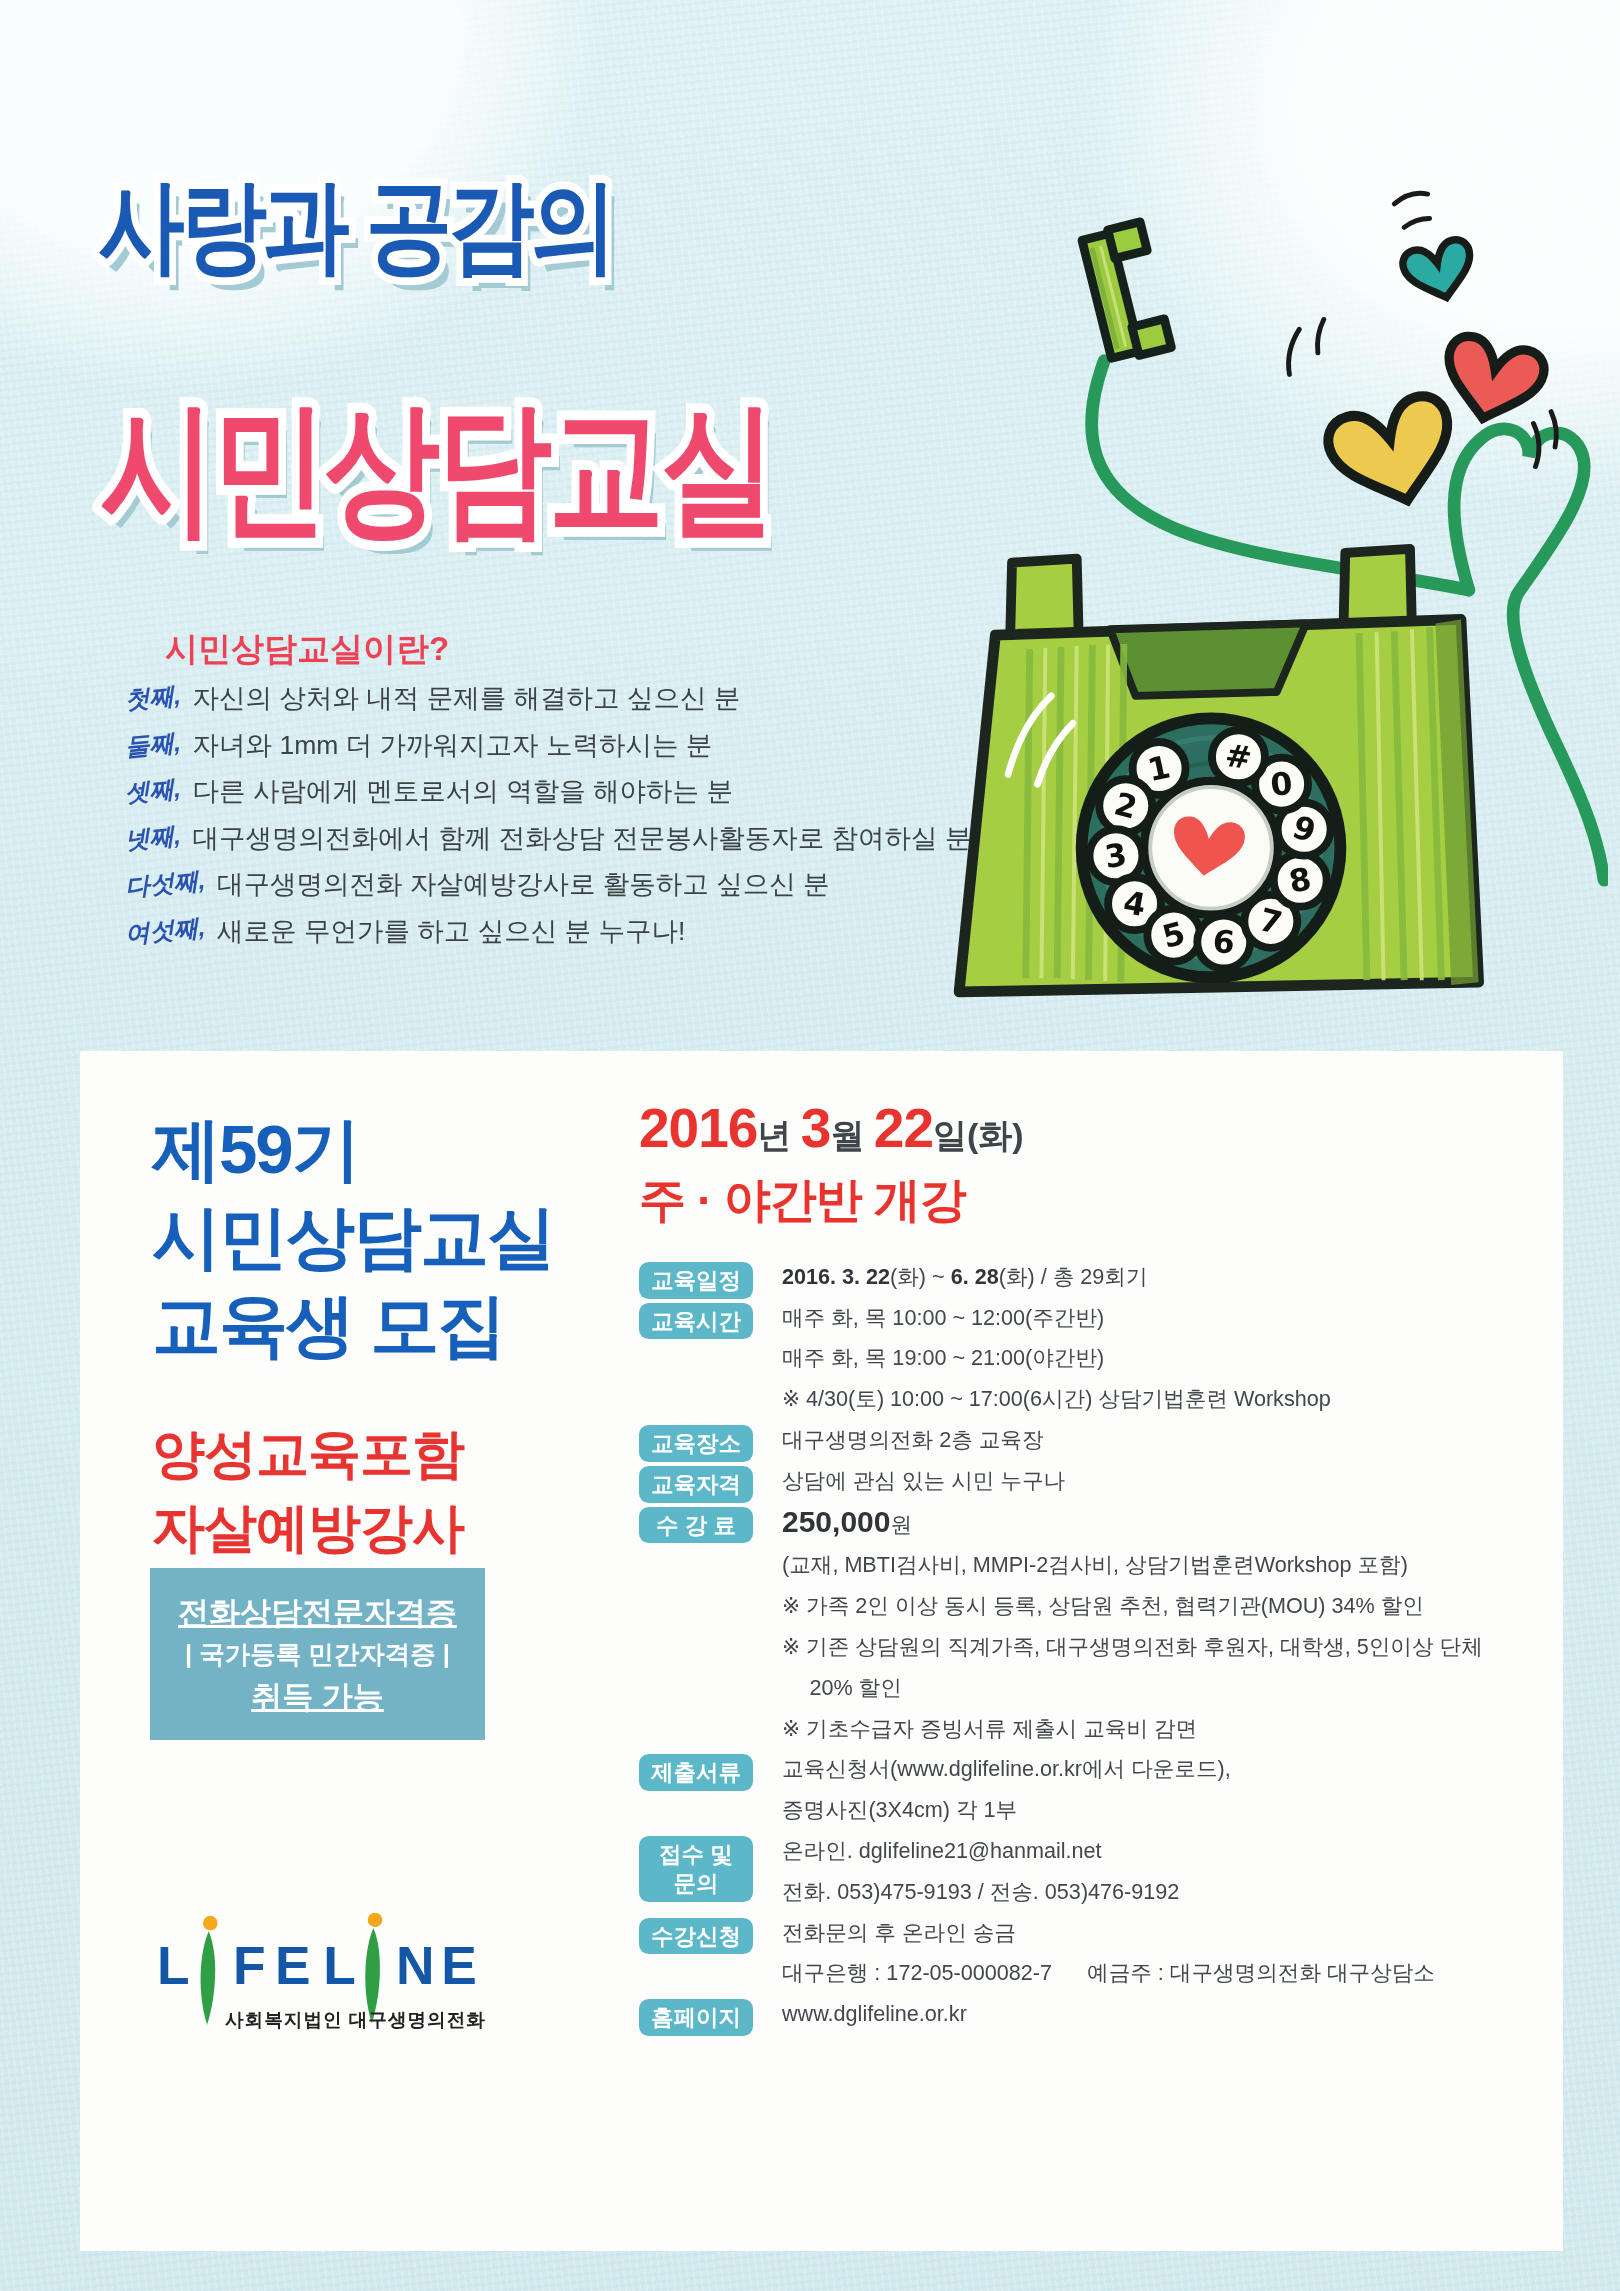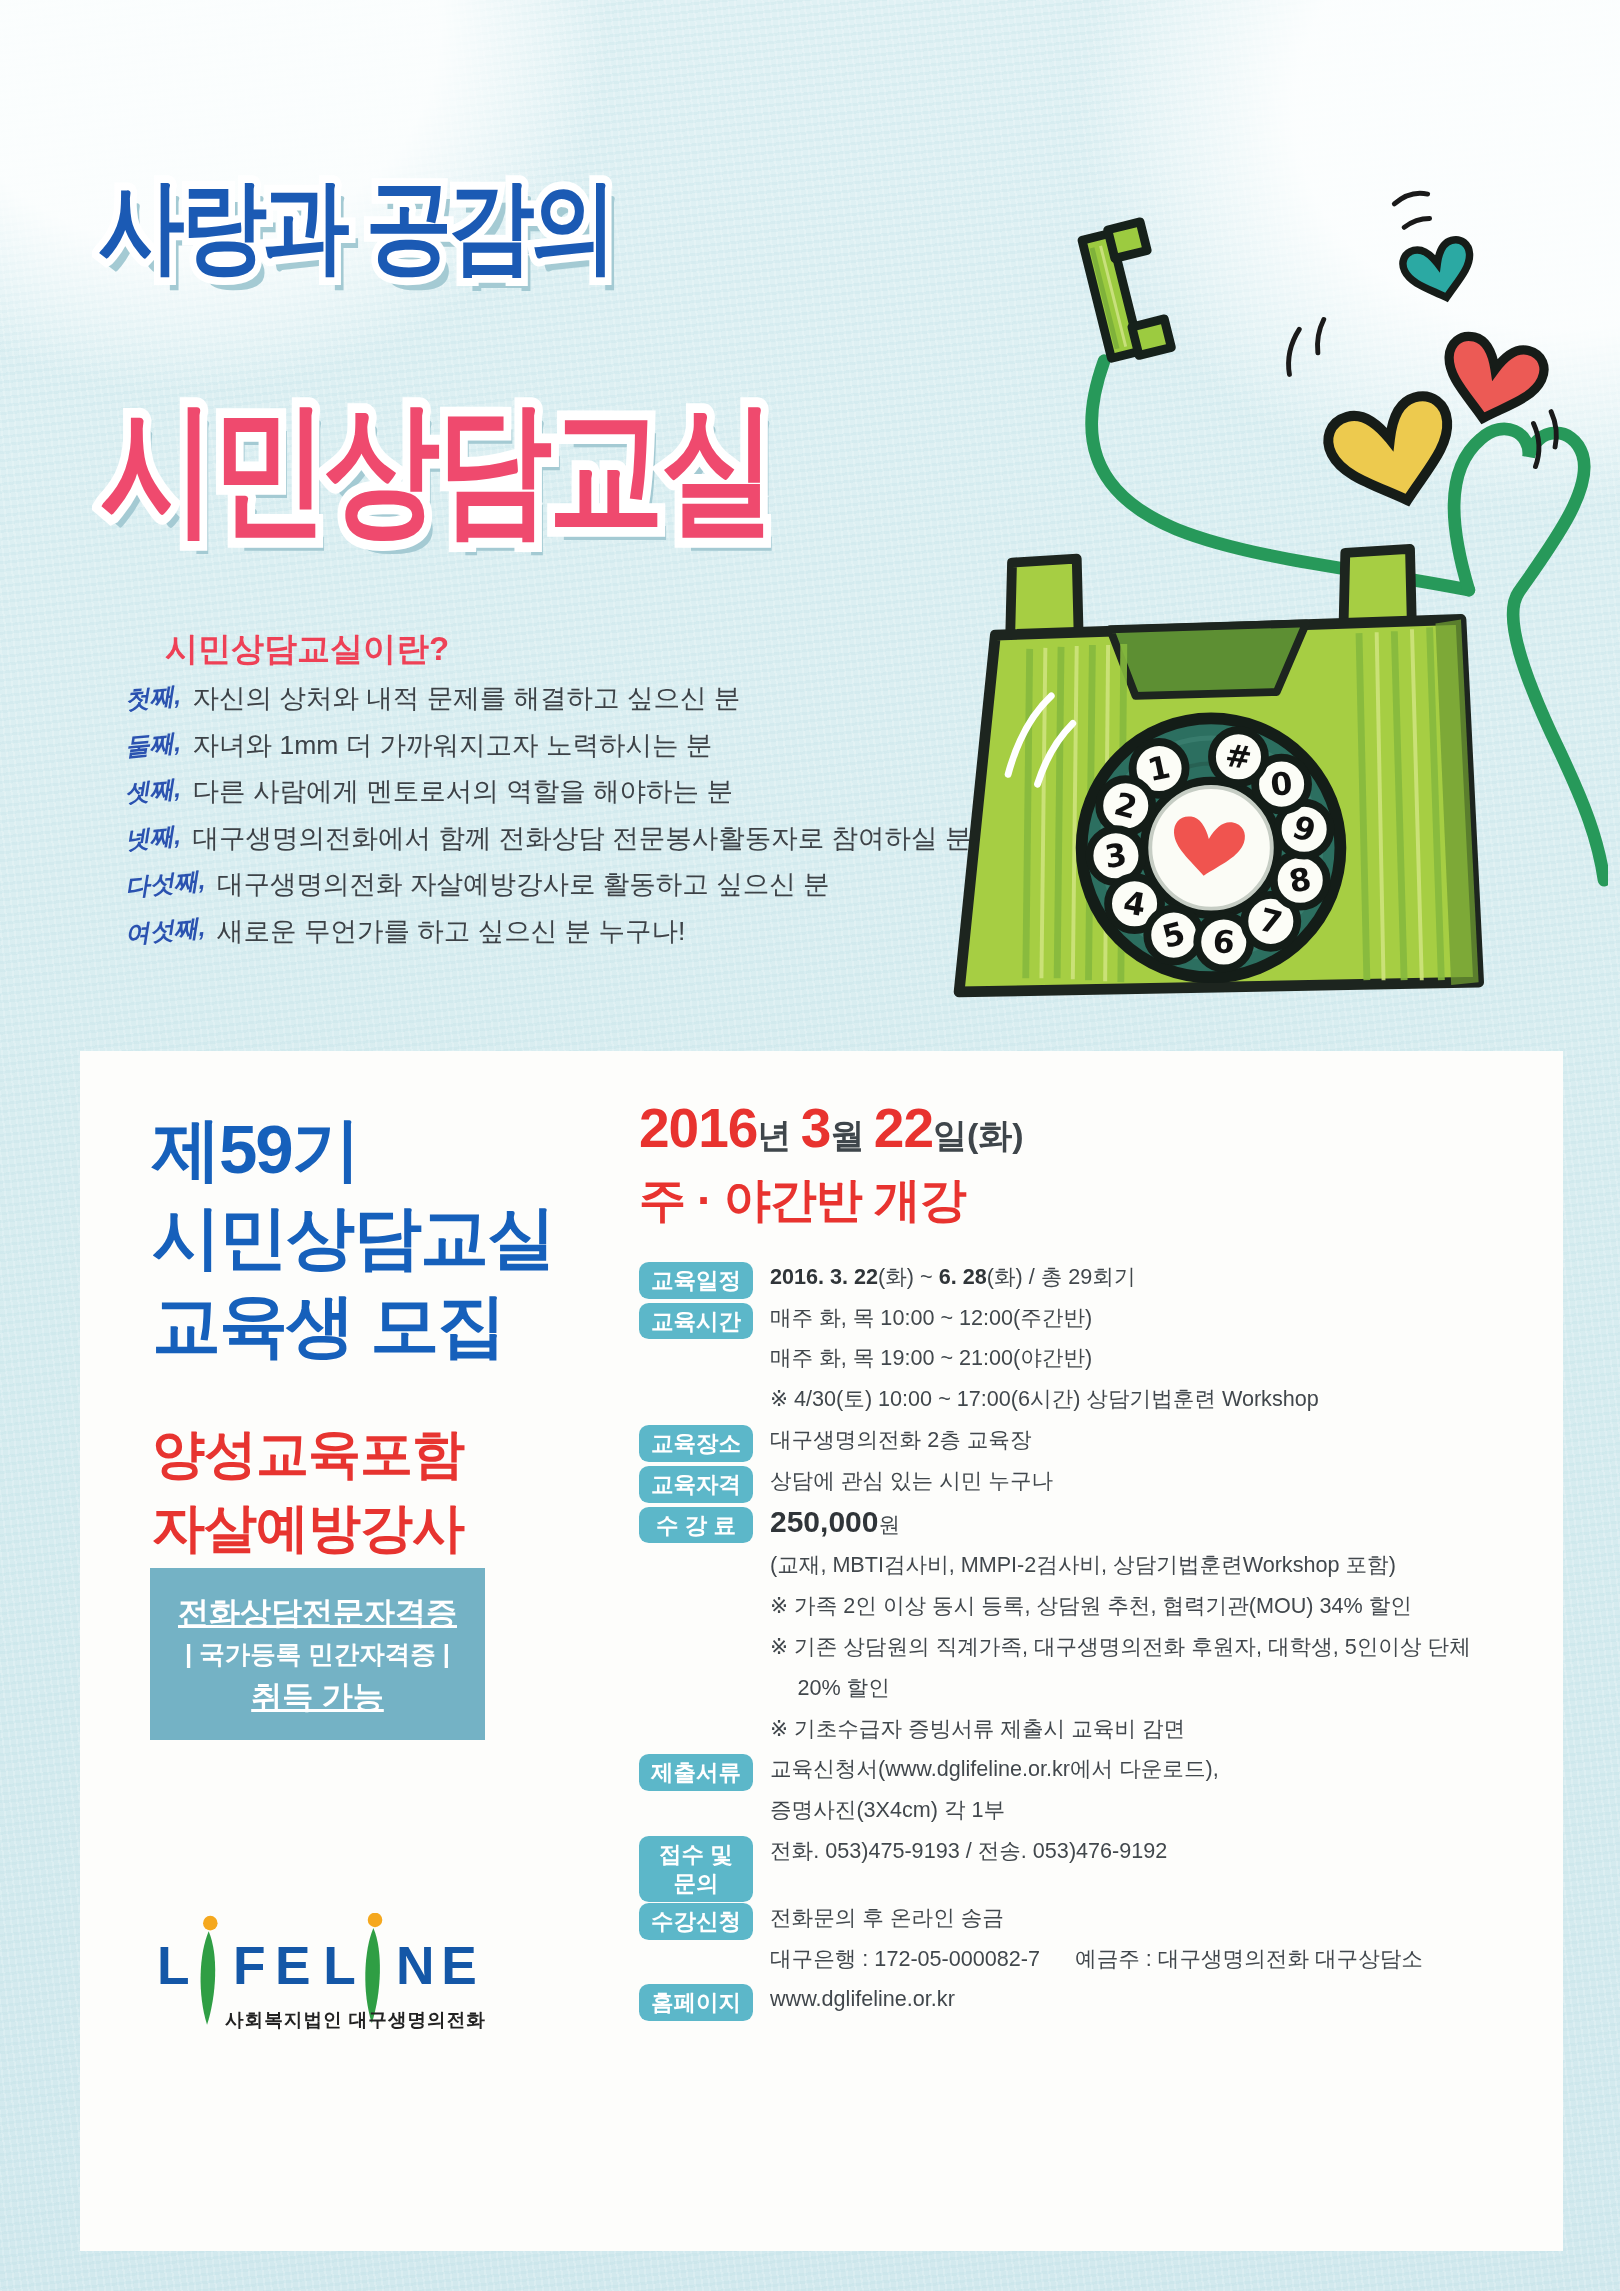--- a/index.html
+++ b/index.html
@@ -50,21 +50,21 @@
   .logo{position:absolute;left:157px;top:1913px;width:323px;height:122px;}
   .logo-org{position:absolute;left:225px;top:2007px;font-size:18.6px;letter-spacing:1px;color:#222;font-weight:700;}
 
   
   .rightcol{position:absolute;left:639px;top:1096px;width:921px;}
   .open-line1{white-space:nowrap;height:69px;}
   .open-line1 .num{font-size:55px;font-weight:800;color:#e8332f;letter-spacing:-1px;}
   .open-line1 .suf{font-size:34px;font-weight:700;color:#3f464b;}
   .open-line2{margin-top:3.9px;font-size:47px;font-weight:800;color:#e8332f;letter-spacing:-1px;}
   .details{margin-top:29px;}
-  .drow{display:flex;align-items:flex-start;gap:17px;}
+  .drow{display:flex;align-items:flex-start;gap:29px;}
   .dbadge{flex:0 0 110px;background:#5cb7c9;color:#fff;font-size:22.5px;font-weight:700;
     text-align:center;border-radius:9.8px;padding:3.9px 2px;line-height:29px;white-space:pre-line;margin-top:1px;}
   .dlines{flex:1;}
   .dline{white-space:nowrap;font-size:21.6px;color:#41474c;line-height:31px;margin-bottom:9.8px;}
   .dline .b{font-weight:700;color:#303539;}
   .dline .big{font-size:30px;font-weight:800;color:#303539;}
   .dline .gap{margin-left:35px;}
   .dline.indent{padding-left:27.4px;}
 </style>
 </head>
@@ -278,20 +278,21 @@
           <div class="dbadge">제출서류</div>
           <div class="dlines">
             <div class="dline"><span>교육신청서(www.dglifeline.or.kr에서 다운로드),</span></div>
             <div class="dline"><span>증명사진(3X4cm) 각 1부</span></div>
           </div>
         </div>
         <div class="drow">
           <div class="dbadge">접수 및
 문의</div>
           <div class="dlines">
+            <div class="dline"><span>온라인. dglifeline21@hanmail.net</span></div>
             <div class="dline"><span>전화. 053)475-9193 / 전송. 053)476-9192</span></div>
           </div>
         </div>
         <div class="drow">
           <div class="dbadge">수강신청</div>
           <div class="dlines">
             <div class="dline"><span>전화문의 후 온라인 송금</span></div>
             <div class="dline"><span>대구은행 : 172-05-000082-7</span><span class="gap">예금주 : 대구생명의전화 대구상담소</span></div>
           </div>
         </div>

